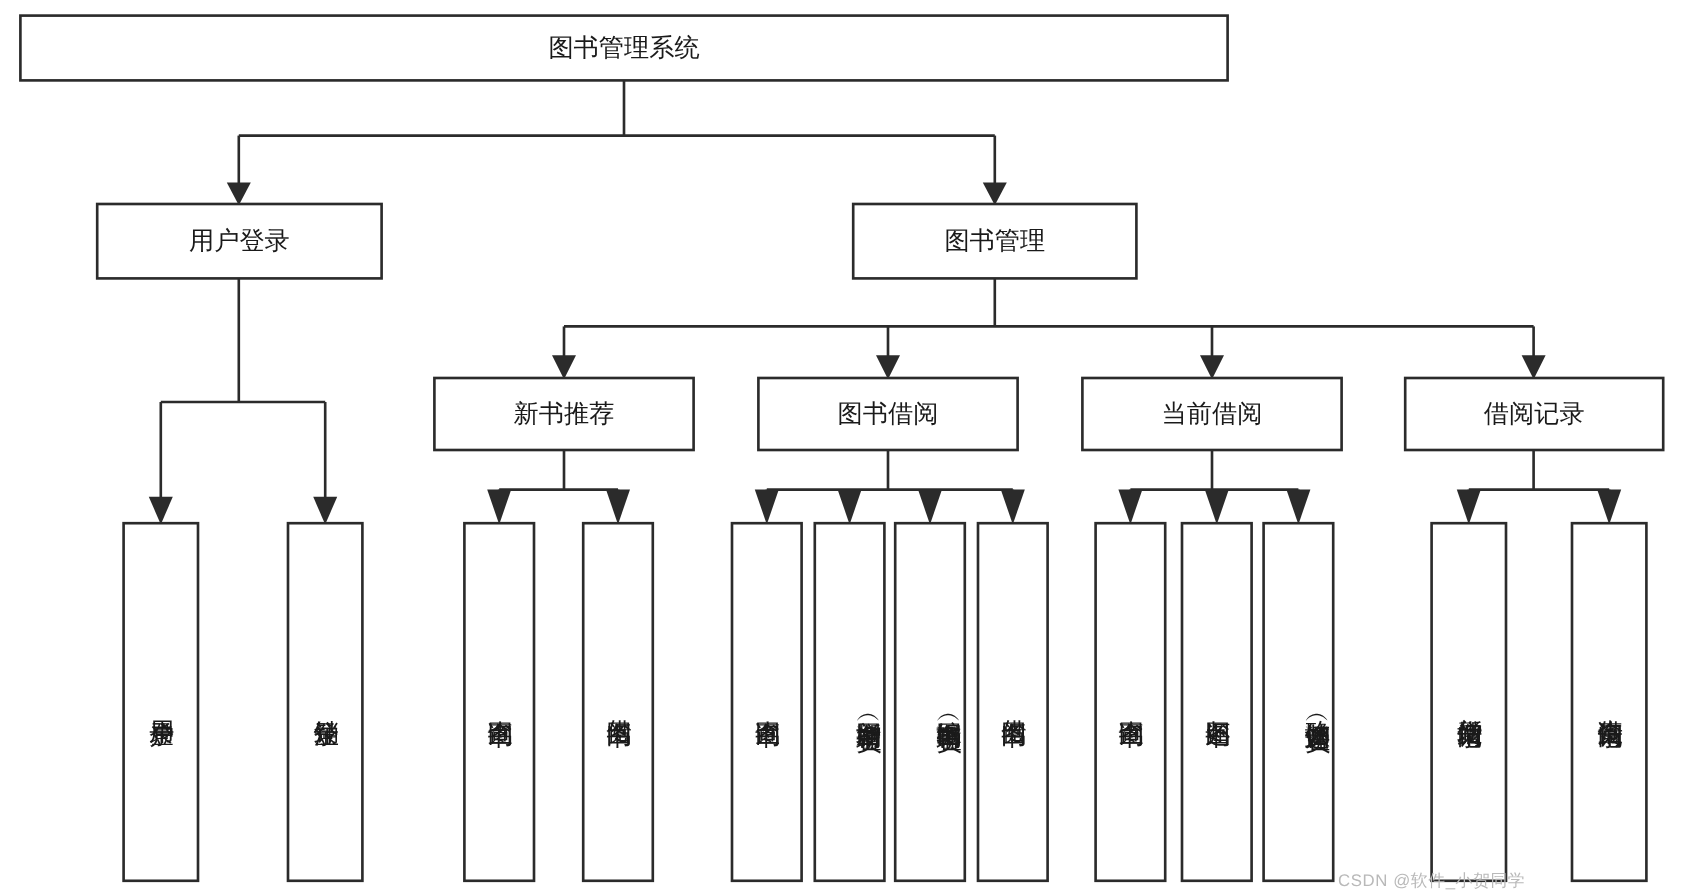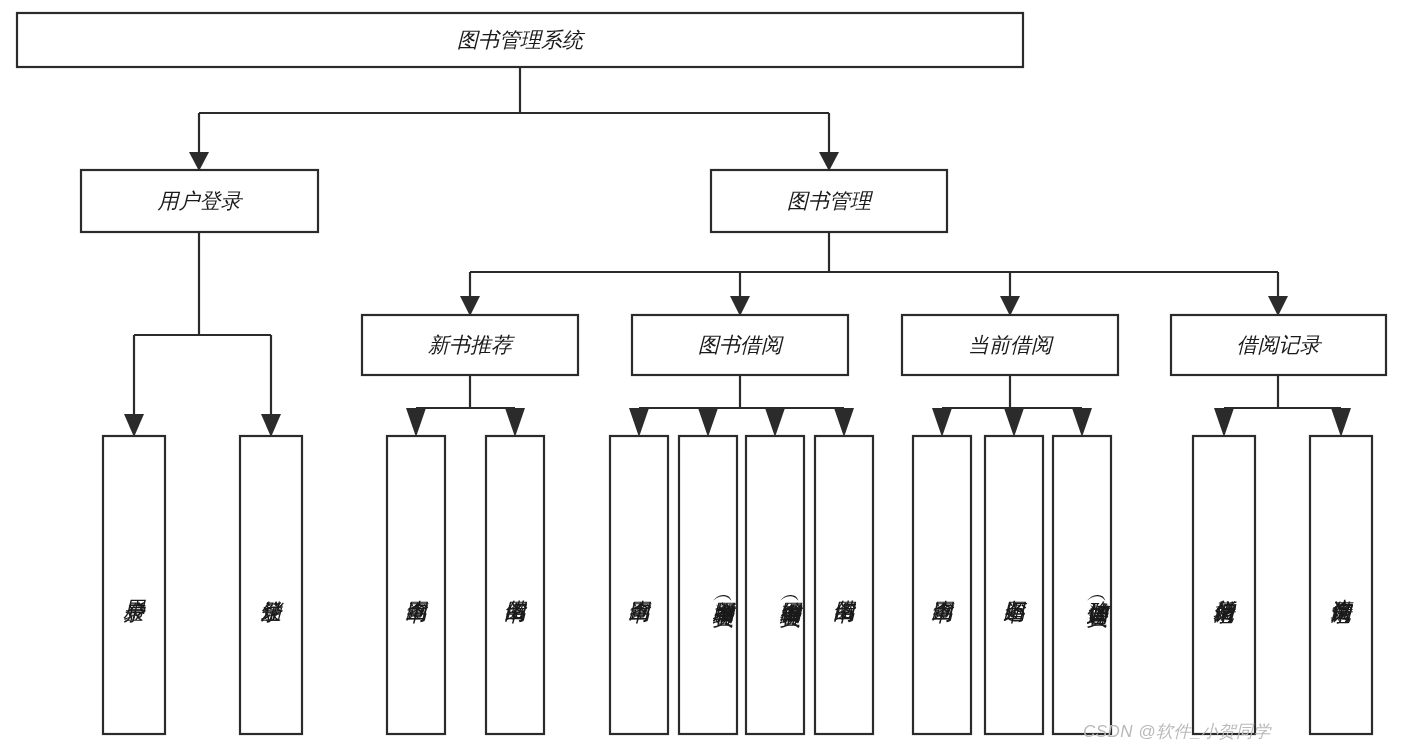--- a/index.html
+++ b/index.html
@@ -11,21 +11,20 @@
     width: 1405px;
     height: 747px;
     font-family: "Liberation Sans", "DejaVu Sans", sans-serif;
     overflow: hidden;
   }
   #diagram-root {
     position: relative;
     width: 1279px;
     height: 747px;
     background: #ffffff;
-    font-style: italic;
   }
   svg.flow {
     position: absolute;
     left: 0;
     top: 0;
     width: 1405px;
     height: 747px;
   }
   .node-box {
     fill: #ffffff;
@@ -65,21 +64,21 @@
     pointer-events: none;
   }
   .leaf-label.centered {
     align-items: center;
   }
   .watermark {
     position: absolute;
     right: 8px;
     bottom: 4px;
     font-family: "Liberation Sans", "DejaVu Sans", sans-serif;
-    font-size: 17px;
+    font-size: 14px;
     color: #b9b9b9;
     letter-spacing: 0.5px;
     white-space: nowrap;
   }
 </style>
 </head>
 <body>
 
 <div id="diagram-root">
 

